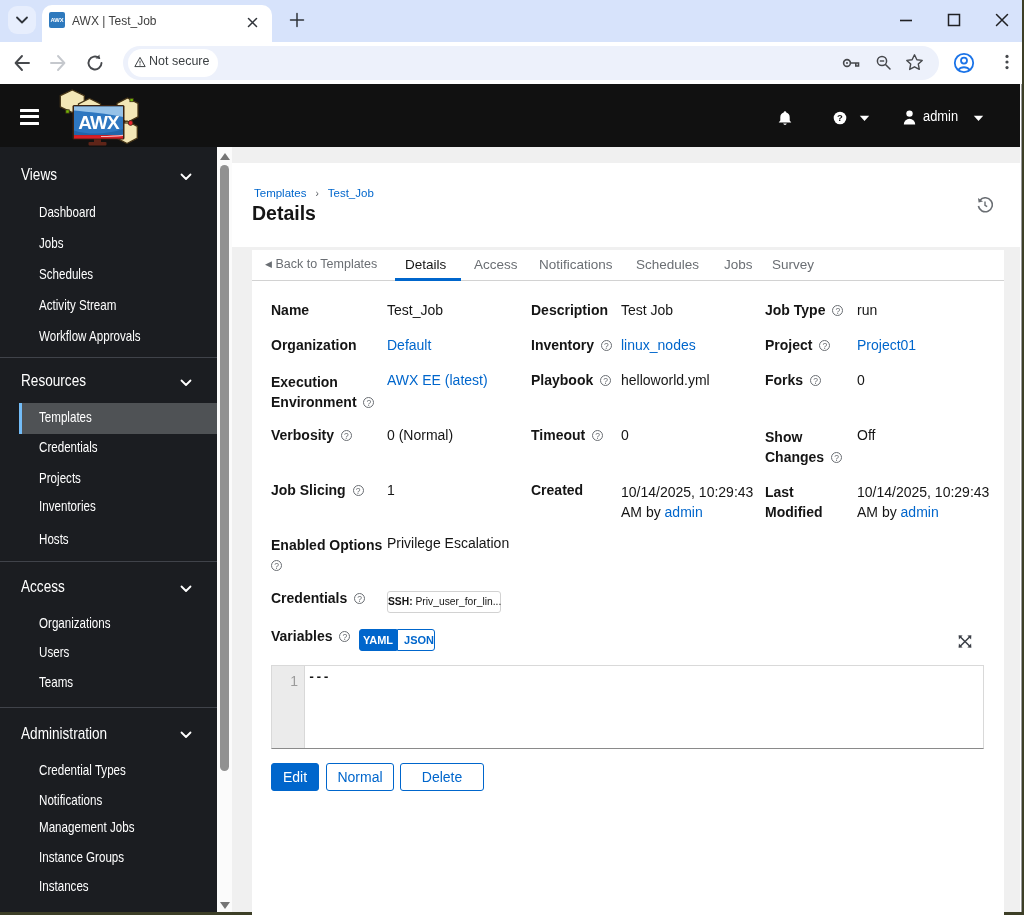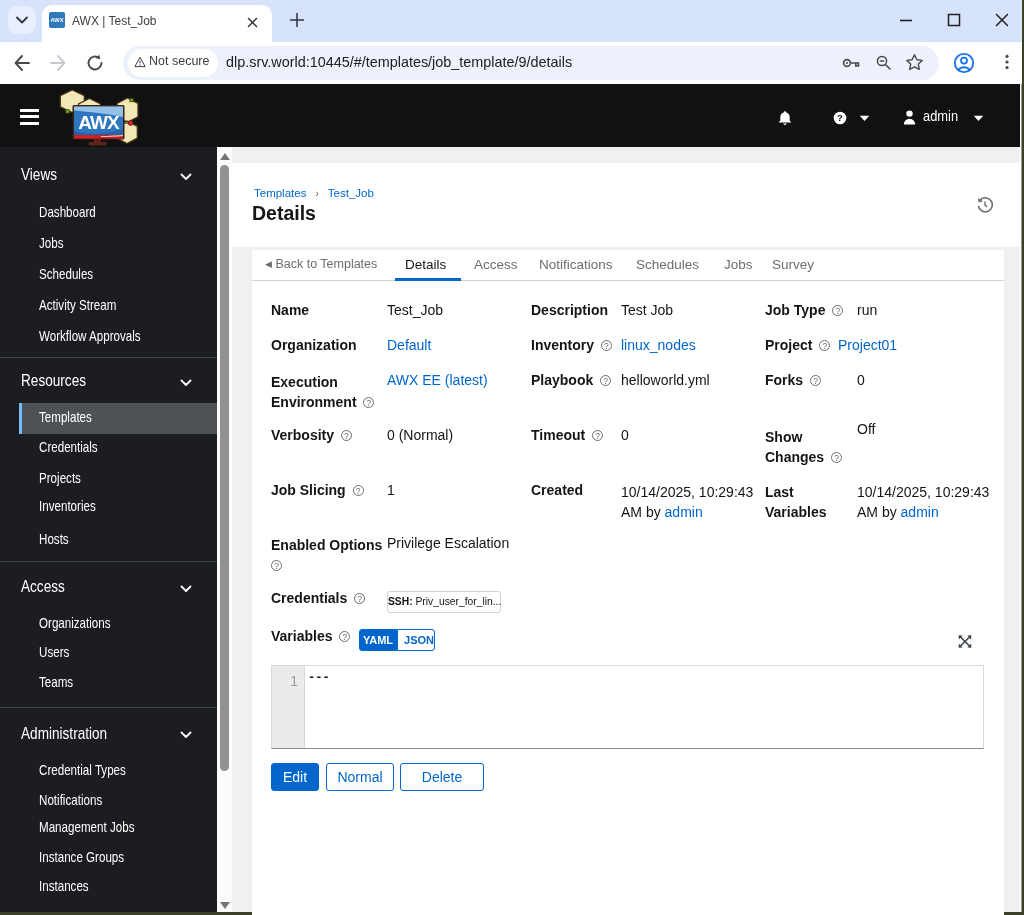--- a/index.html
+++ b/index.html
@@ -107,21 +107,20 @@
         <path d="M14.5 1.5 L14.7 5.6 L10.6 5.4 Z" fill="#46484c"></path>
       </svg>
     <div id="omni">
       <div id="nschip"></div>
       <svg class="abs" style="left:11px;top:10px;" width="12" height="12" viewBox="0 0 17 17">
           <path d="M8.5 2 L15.8 15 H1.2 Z" stroke="#3c4043" stroke-width="1.4" fill="none" stroke-linejoin="round"></path>
           <path d="M8.5 6.7 V10.6" stroke="#3c4043" stroke-width="1.4"></path>
           <circle cx="8.5" cy="12.7" r="0.9" fill="#3c4043"></circle>
         </svg>
       <div id="nstext">Not secure</div>
-      <div id="url">dlp.srv.world:10445/#/templates/job_template/9/details</div>
       <svg class="abs" style="left:719px;top:9px;" width="19" height="16" viewBox="0 0 19 16">
           <circle cx="5" cy="8" r="3.4" stroke="#46484c" stroke-width="1.6" fill="none"></circle>
           <circle cx="5" cy="8" r="1" fill="#46484c"></circle>
           <path d="M8.5 8 H16.5 V11 H13.8 V8.5" stroke="#46484c" stroke-width="1.6" fill="none"></path>
         </svg>
       <svg class="abs" style="left:752px;top:8px;" width="17" height="17" viewBox="0 0 17 17">
           <circle cx="7" cy="7" r="4.6" stroke="#46484c" stroke-width="1.5" fill="none"></circle>
           <path d="M10.5 10.5 L15 15" stroke="#46484c" stroke-width="1.5" stroke-linecap="round"></path>
           <path d="M4.8 7 H9.2" stroke="#46484c" stroke-width="1.4"></path>
         </svg>
@@ -264,41 +263,41 @@
       <div class="lbl" style="left:279px;top:52px;">Description</div>
       <div class="val" style="left:369px;top:52px;">Test Job</div>
       <div class="lbl" style="left:513px;top:52px;">Job Type <span class="q">?</span></div>
       <div class="val" style="left:605px;top:52px;">run</div>
 
       <div class="lbl" style="left:19px;top:87px;">Organization</div>
       <a class="val" style="left:135px;top:87px;">Default</a>
       <div class="lbl" style="left:279px;top:87px;">Inventory <span class="q">?</span></div>
       <a class="val" style="left:369px;top:87px;">linux_nodes</a>
       <div class="lbl" style="left:513px;top:87px;">Project <span class="q">?</span></div>
-      <a class="val" style="left:586px;top:87px;">Project01</a>
+      <a class="val" style="left:605px;top:87px;">Project01</a>
 
       <div class="lbl" style="left:19px;top:122px;width:120px;line-height:20px;">Execution Environment <span class="q">?</span></div>
       <a class="val" style="left:135px;top:122px;">AWX EE (latest)</a>
       <div class="lbl" style="left:279px;top:122px;">Playbook <span class="q">?</span></div>
       <div class="val" style="left:369px;top:122px;">helloworld.yml</div>
       <div class="lbl" style="left:513px;top:122px;">Forks <span class="q">?</span></div>
       <div class="val" style="left:605px;top:122px;">0</div>
 
       <div class="lbl" style="left:19px;top:177px;">Verbosity <span class="q">?</span></div>
       <div class="val" style="left:135px;top:177px;">0 (Normal)</div>
       <div class="lbl" style="left:279px;top:177px;">Timeout <span class="q">?</span></div>
       <div class="val" style="left:369px;top:177px;">0</div>
       <div class="lbl" style="left:513px;top:177px;width:80px;line-height:20px;">Show Changes <span class="q">?</span></div>
-      <div class="val" style="left:605px;top:171px;">Off</div>
+      <div class="val" style="left:605px;top:177px;">Off</div>
 
       <div class="lbl" style="left:19px;top:232px;">Job Slicing <span class="q">?</span></div>
       <div class="val" style="left:135px;top:232px;">1</div>
       <div class="lbl" style="left:279px;top:232px;">Created</div>
       <div class="val" style="left:369px;top:232px;width:140px;line-height:20px;">10/14/2025, 10:29:43 AM by <a>admin</a></div>
-      <div class="lbl" style="left:513px;top:232px;width:70px;line-height:20px;">Last Variables</div>
+      <div class="lbl" style="left:513px;top:232px;width:70px;line-height:20px;">Last Modified</div>
       <div class="val" style="left:605px;top:232px;width:140px;line-height:20px;">10/14/2025, 10:29:43 AM by <a>admin</a></div>
 
       <div class="lbl" style="left:19px;top:285px;width:130px;line-height:20px;">Enabled Options<br><span class="q" style="margin-left:0;">?</span></div>
       <div class="val" style="left:135px;top:285px;">Privilege Escalation</div>
 
       <div class="lbl" style="left:19px;top:340px;">Credentials <span class="q">?</span></div>
       <div id="chip"><b>SSH:</b> Priv_user_for_lin...</div>
 
       <div class="lbl" style="left:19px;top:378px;">Variables <span class="q">?</span></div>
       <div id="yamljson">

